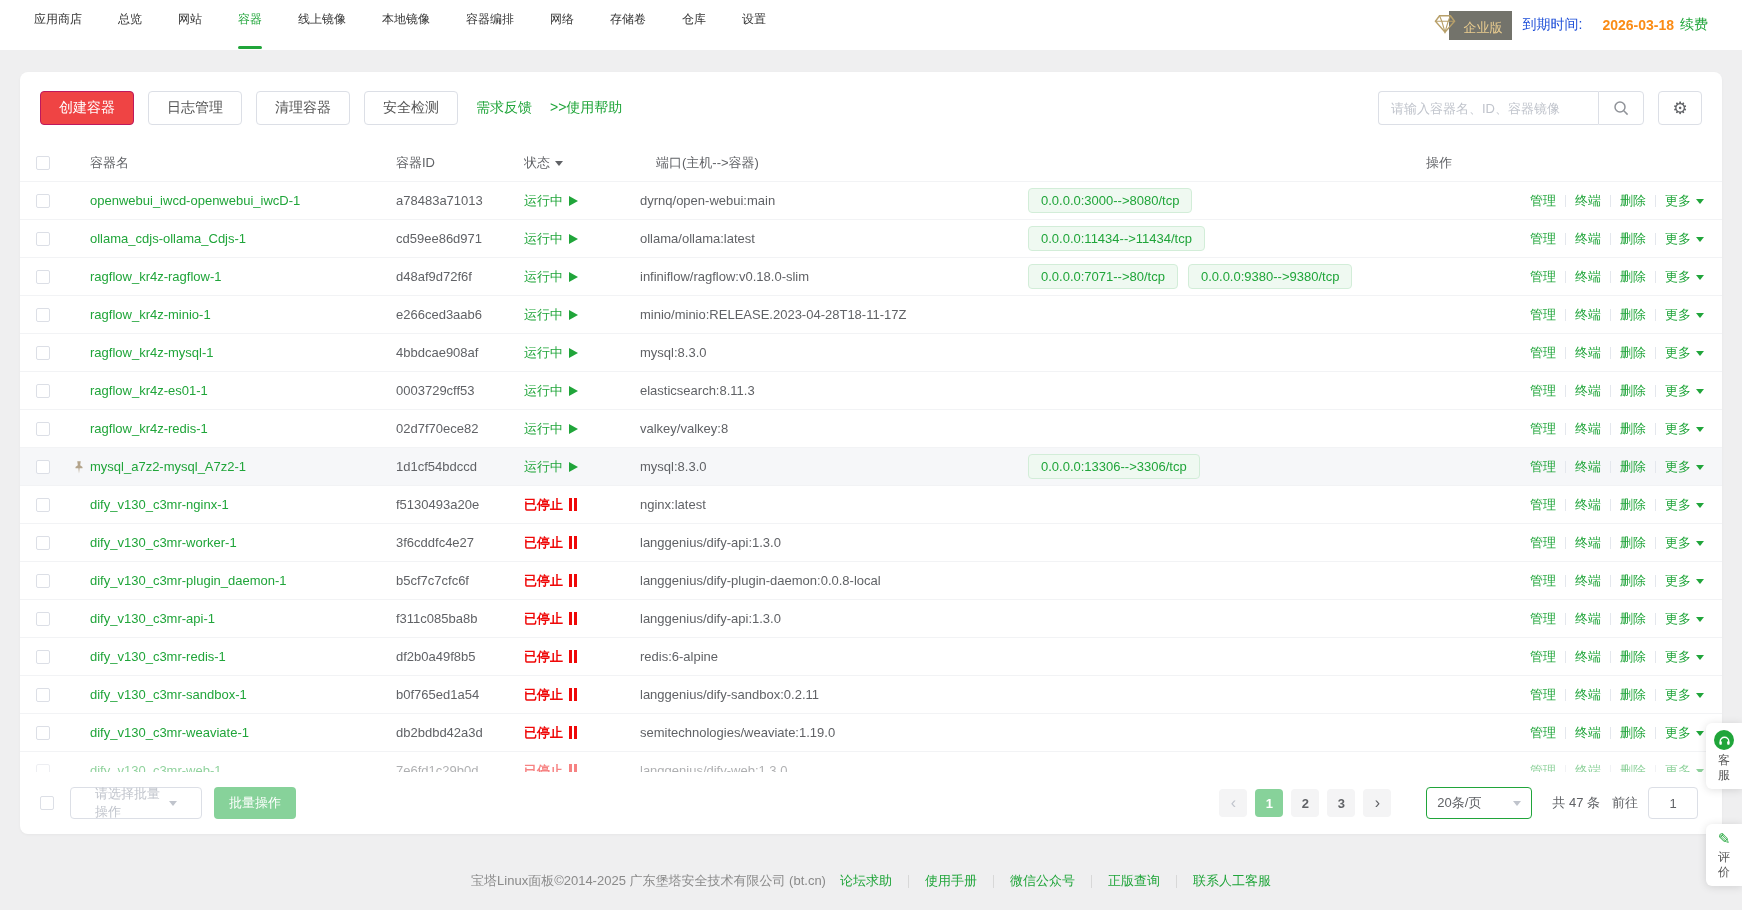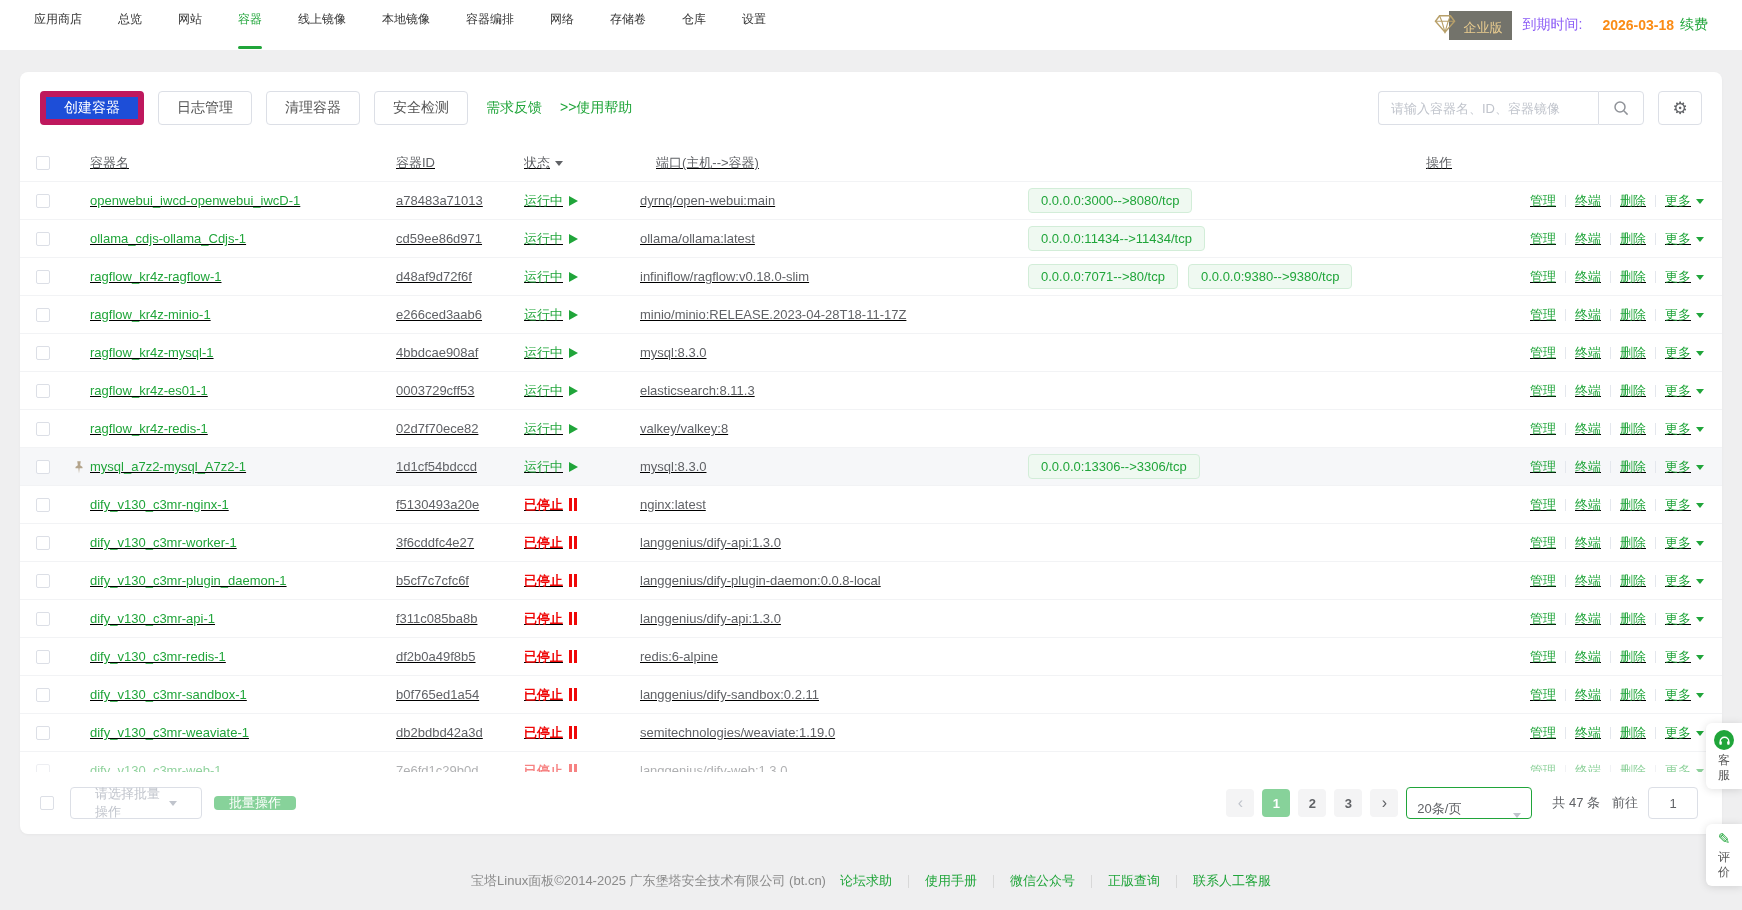--- a/index.html
+++ b/index.html
@@ -8,41 +8,41 @@
 
   
   .topbar { height:50px; background:#fff; display:flex; align-items:center; padding:0 34px; }
   .nav { display:flex; gap:36px; }
   .nav-item { font-size:12px; color:#333; cursor:pointer; position:relative; line-height:50px; height:62px; }
   .nav-item.active { color:#20a53a; }
   .nav-item.active::after { content:''; position:absolute; left:0; right:0; bottom:7px; height:3px; background:#20a53a; border-radius:2px; }
   .license { margin-left:auto; display:flex; align-items:center; font-size:14px; }
   .gem { margin-right:-7px; z-index:2; }
   .badge { background:#73736b; color:#e9cc8f; font-size:13px; padding:8px 10px 3px 14px; }
-  .expiry-label { color:#8b5cf6; margin-left:10px; }
+  .expiry-label { color:#1d4ed8; margin-left:10px; }
   .expiry-date { color:#fa8c16; font-weight:bold; margin-left:20px; }
   .renew { color:#20a53a; margin-left:6px; cursor:pointer; }
 
   
   .card { position:absolute; left:20px; top:72px; width:1702px; height:762px; background:#fff; border-radius:8px; box-shadow:0 1px 3px rgba(0,0,0,.04); display:flex; flex-direction:column; overflow:hidden; }
 
   
   .toolbar { height:72px; flex-shrink:0; display:flex; align-items:center; padding:0 20px; }
   .btn { height:34px; padding:0 18px; border-radius:4px; font-size:14px; display:inline-flex; align-items:center; cursor:pointer; }
-  .btn-primary { background:#1d4ed8; color:#fff; border:6px solid #be185d; }
+  .btn-primary { background:#ef4444; color:#fff; border:1px solid #be185d; }
   .btn-plain { background:#fff; color:#555; border:1px solid #dcdfe6; margin-left:14px; }
   .tlink { color:#20a53a; font-size:14px; margin-left:18px; cursor:pointer; }
   .toolbar-right { margin-left:auto; display:flex; align-items:center; }
   .search-input { width:220px; height:34px; border:1px solid #dcdfe6; border-right:none; border-radius:4px 0 0 4px; padding:0 12px; font-size:13px; color:#333; outline:none; font-family:inherit; }
   .search-input::placeholder { color:#c0c4cc; }
   .search-btn { width:46px; height:34px; border:1px solid #dcdfe6; border-radius:0 4px 4px 0; background:#fff; display:flex; align-items:center; justify-content:center; cursor:pointer; }
   .gear-btn { width:44px; height:34px; border:1px solid #dcdfe6; border-radius:4px; background:#fff; display:flex; align-items:center; justify-content:center; margin-left:14px; cursor:pointer; color:#606266; font-size:17px; line-height:1; }
 
   
-  .table-wrap { height:628px; overflow:hidden;text-decoration:underline; }
+  .table-wrap { height:628px; overflow:hidden; }
   .trow, .thead { display:grid; grid-template-columns:48px 22px 306px 128px 116px 372px 1fr 252px; align-items:center; height:38px; border-bottom:1px solid #f2f3f5; }
   .thead { color:#606266; font-size:13px; }
   .cell { font-size:13px; color:#606266; overflow:hidden; white-space:nowrap; }
   .c-check { display:flex; justify-content:flex-end; padding-right:0; }
   .checkbox { width:14px; height:14px; border:1px solid #dcdfe6; border-radius:2px; background:#fff; display:inline-block; cursor:pointer; }
   .c-check { padding-left:16px; justify-content:flex-start; }
   .name-link { color:#20a53a; cursor:pointer; }
   .c-ports { padding-left:16px; }
   .pill { display:inline-block; background:#eff9f1; border:1px solid #d2edd8; color:#20a53a; border-radius:4px; padding:4px 12px; font-size:13px; margin-right:10px; }
   .c-actions { display:flex; align-items:center; justify-content:flex-end; padding-right:18px; }
@@ -57,27 +57,27 @@
   .c-status.stopped .s-icon { width:3px; height:13px; background:#ef0808; box-shadow:5px 0 0 #ef0808; margin-left:6px; margin-right:5px; }
   .c-pin { display:flex; justify-content:center; }
   .c-pin svg { visibility:hidden; }
   .trow.pinned { background:#f6f7f9; }
   .trow.pinned .c-pin svg { visibility:visible; }
   .trow.partial { opacity:.5; }
 
   
   .bottombar { height:62px; flex-shrink:0; display:flex; align-items:center; padding:0 24px 0 20px; }
   .batch-select { width:132px; height:32px; border:1px solid #dcdfe6; border-radius:4px; display:flex; align-items:center; justify-content:space-between; padding:0 24px; margin-left:16px; color:#c0c4cc; font-size:13px; cursor:pointer; background:#fff; }
-  .batch-btn { height:14px; padding:0 15px; background:#87d29a; color:#fff; font-size:13px; border:none; border-radius:4px; margin-left:12px; display:inline-flex; align-items:center; cursor:pointer; }
+  .batch-btn { height:32px; padding:0 15px; background:#87d29a; color:#fff; font-size:13px; border:none; border-radius:4px; margin-left:12px; display:inline-flex; align-items:center; cursor:pointer; }
   .pager { margin-left:auto; display:flex; align-items:center; }
   .pg { min-width:28px; height:28px; border-radius:4px; background:#f4f4f5; color:#606266; font-size:13px; font-weight:bold; display:flex; align-items:center; justify-content:center; margin-left:8px; cursor:pointer; }
   .pg.active { background:#87d29a; color:#fff; }
   .pg.arrow { font-weight:normal; font-size:16px; }
   .pg.prev { color:#c0c4cc; margin-left:0; }
-  .size-select { width:126px; height:32px; border:1px solid #20a53a; border-radius:4px; display:flex; align-items:flex-end; justify-content:space-between; padding:0 10px; margin-left:8px; color:#606266; font-size:13px; cursor:pointer; background:#fff; }
+  .size-select { width:106px; height:32px; border:1px solid #20a53a; border-radius:4px; display:flex; align-items:center; justify-content:space-between; padding:0 10px; margin-left:35px; color:#606266; font-size:13px; cursor:pointer; background:#fff; }
   .total-text { color:#606266; font-size:13px; margin-left:20px; }
   .goto-label { color:#606266; font-size:13px; margin-left:12px; }
   .goto-input { width:50px; height:32px; border:1px solid #dcdfe6; border-radius:4px; text-align:center; font-size:13px; color:#606266; margin-left:10px; outline:none; font-family:inherit; }
 
   
   .footer { position:absolute; left:0; right:0; top:872px; display:flex; align-items:center; justify-content:center; font-size:13px; color:#8a8a8a; }
   .flink { color:#20a53a; cursor:pointer; }
   .fsep { width:1px; height:13px; background:#d8d8d8; margin:0 16px; }
   .flink:first-of-type { margin-left:14px; }
 

